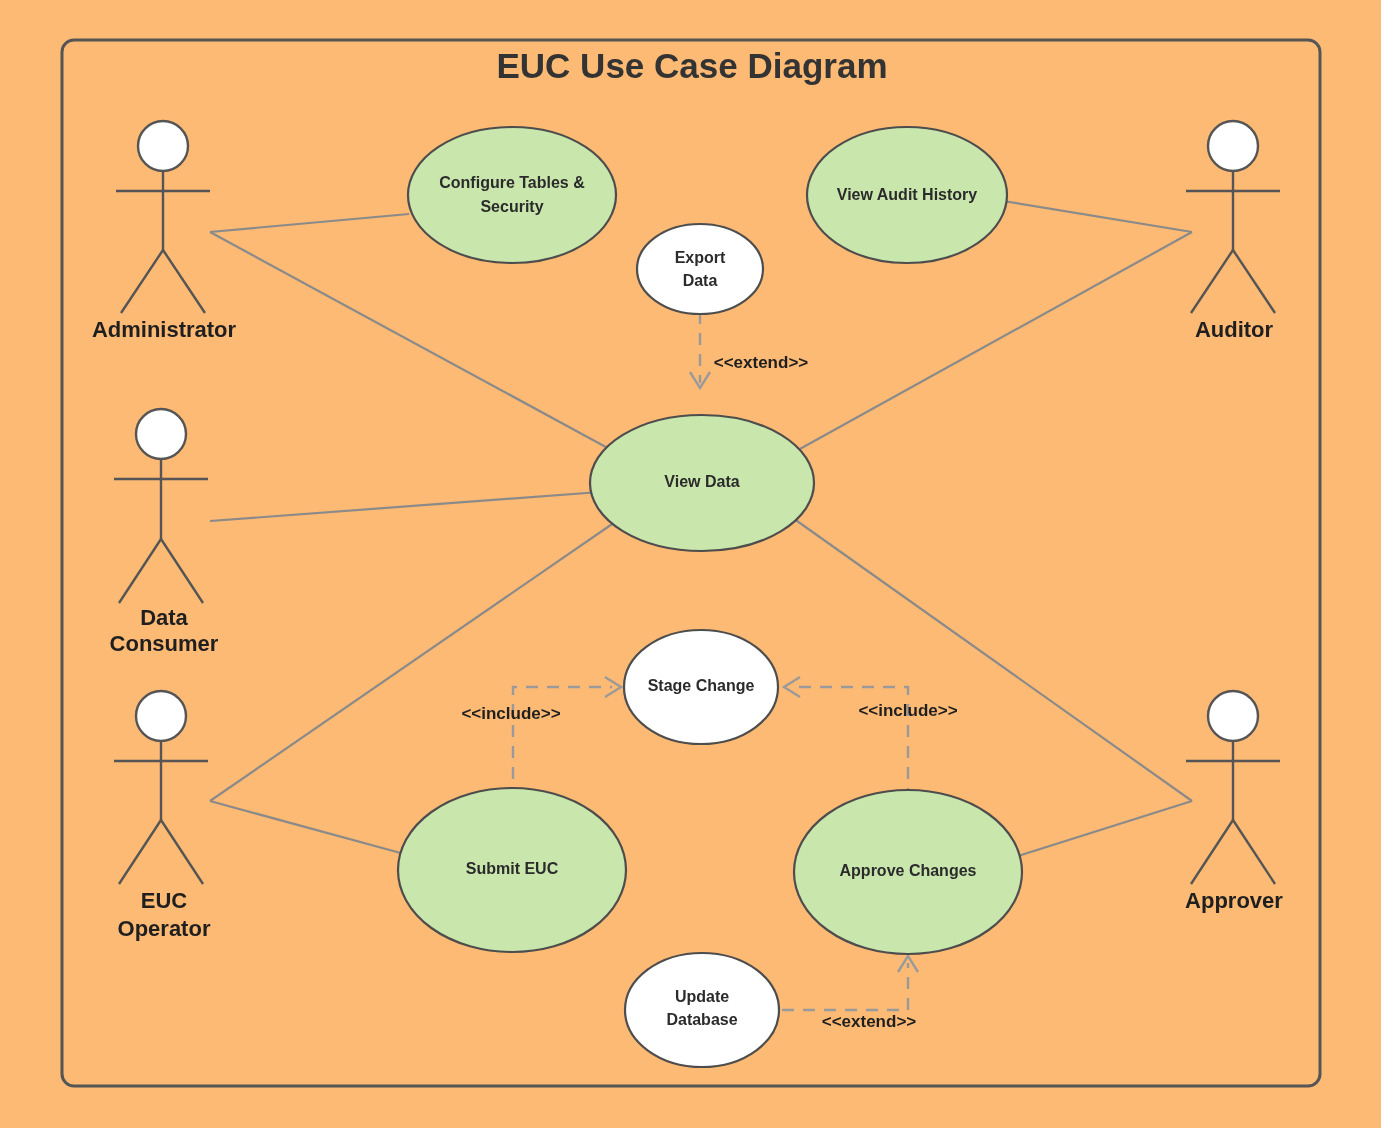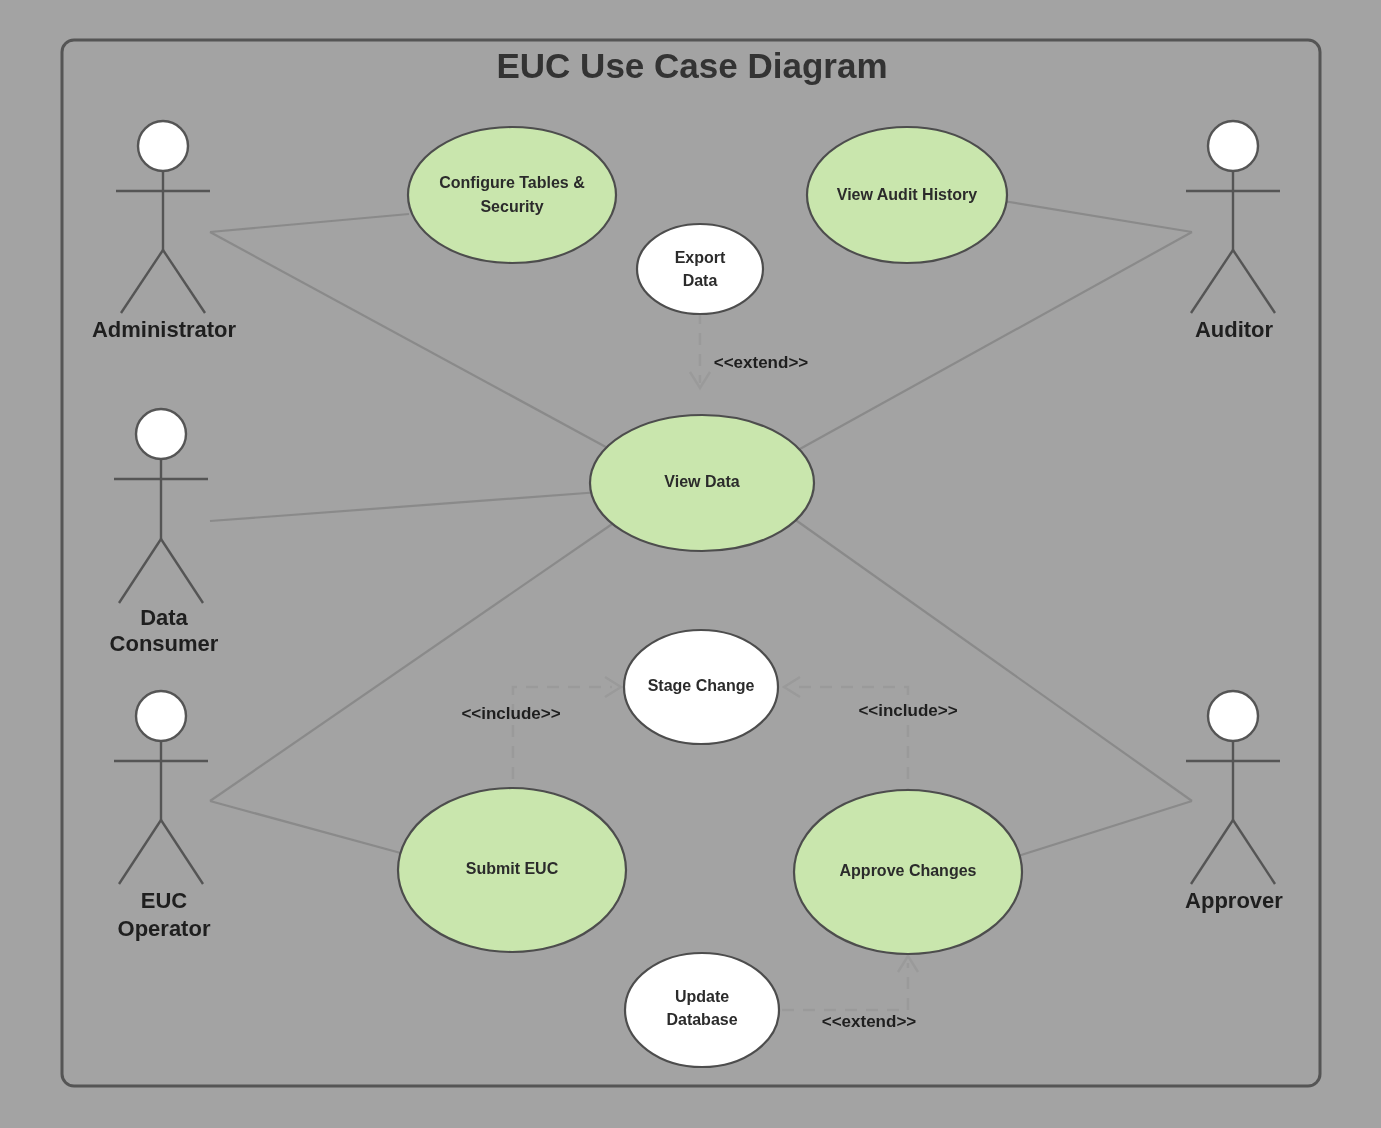--- a/index.html
+++ b/index.html
@@ -10,21 +10,21 @@
   body {
     width: 1381px;
     height: 1128px;
     font-family: "Liberation Sans", sans-serif;
     overflow: hidden;
   }
   #diagram-root {
     position: relative;
     width: 1381px;
     height: 1128px;
-    background: #a3a3a3;
+    background: #fdba74;
   }
   svg.canvas {
     display: block;
     width: 1381px;
     height: 1128px;
   }
   .frame-rect {
     fill: none;
     stroke: #555555;
     stroke-width: 3;

